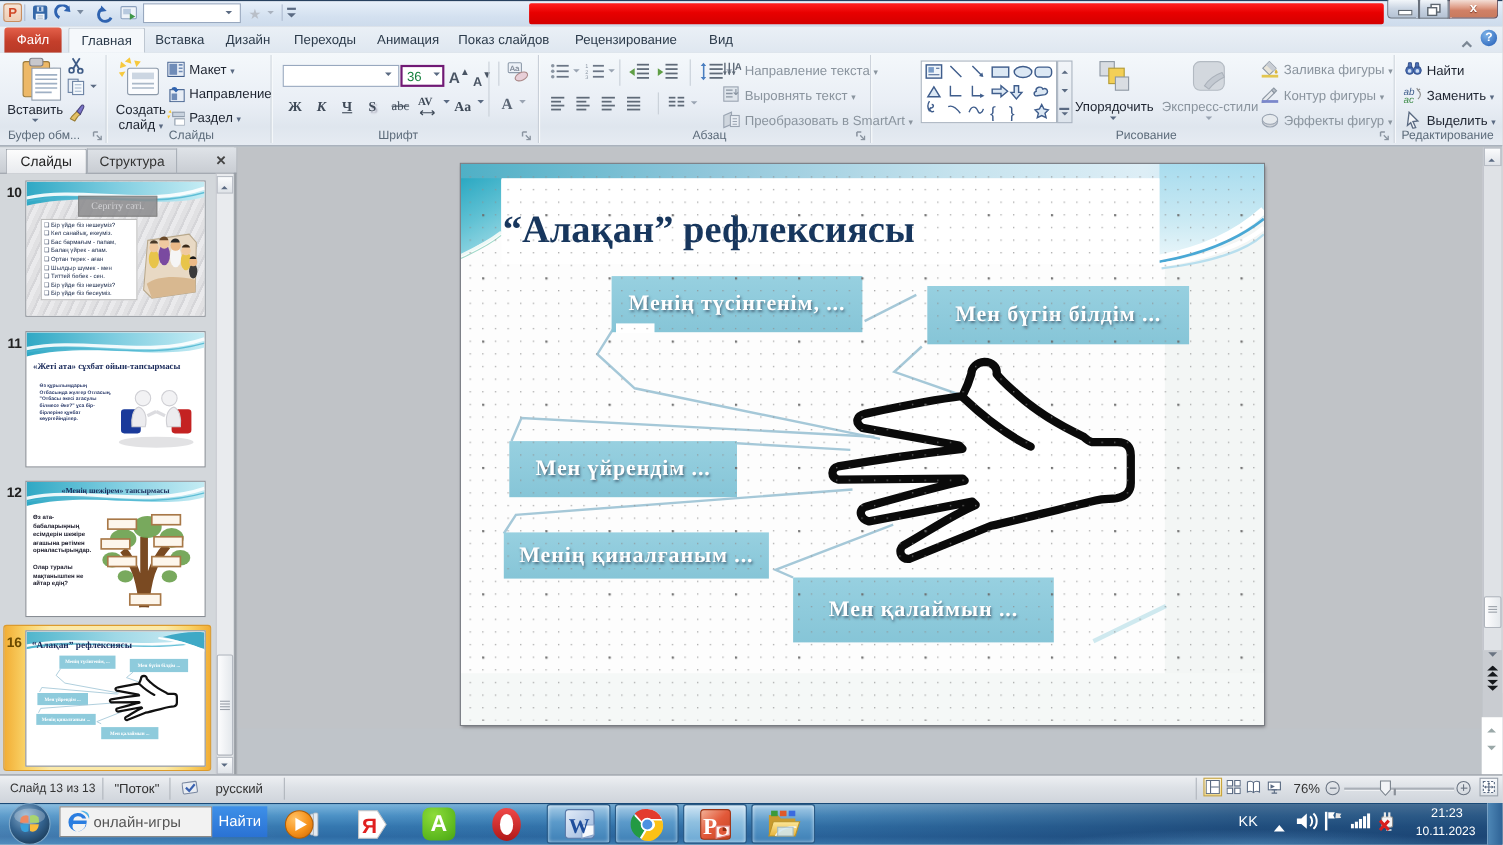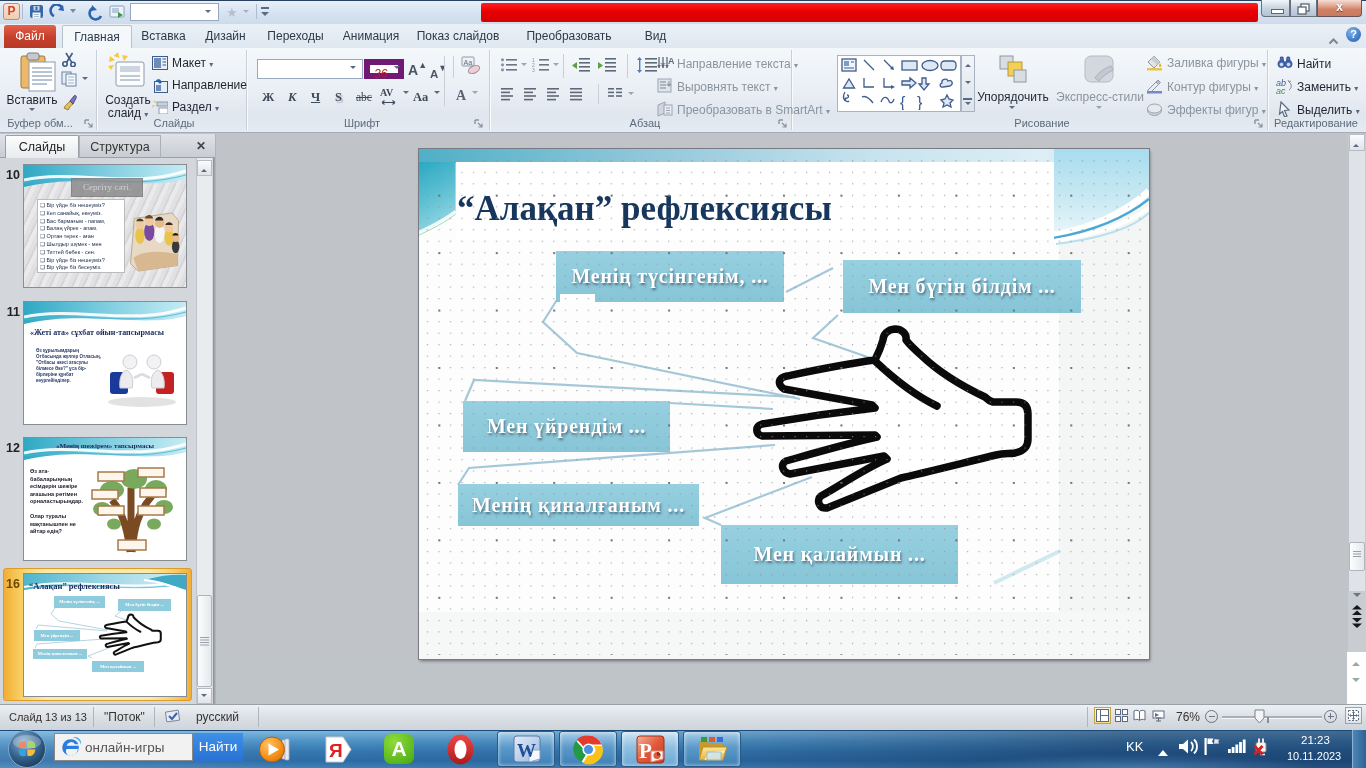--- a/index.html
+++ b/index.html
@@ -51,21 +51,21 @@
 <div class="abs" style="left:1317px;top:0;width:45px;height:17px;background:linear-gradient(#f3ded6,#e0a18c 40%,#d08066 60%,#c87a5e);border:1px solid #69515c;border-top:none;border-radius:0 0 4px 0;box-sizing:border-box;text-align:center;color:#fff;font-weight:bold;font-size:12px;line-height:15px;text-shadow:0 1px 1px #7d3a28;">x</div>
 
 <div class="abs" style="left:0;top:24px;width:1366px;height:24px;background:linear-gradient(#eaf0f6,#dfe7f0);"></div>
 <div class="abs" style="left:4px;top:25px;width:52px;height:23px;background:linear-gradient(#e4604a,#c43f2b 55%,#b83a27);border-radius:3px 3px 0 0;color:#fff;font-size:12px;text-align:center;line-height:23px;">Файл</div>
 <div class="abs" style="left:62px;top:25px;width:70px;height:23px;background:#f5f8fb;border:1px solid #b9c2cc;border-bottom:none;border-radius:2px 2px 0 0;box-sizing:border-box;color:#2b3a4a;font-size:12px;text-align:center;line-height:22px;">Главная</div>
 <div class="abs" style="left:137px;top:25px;width:53px;height:23px;color:#2b3a4a;font-size:12px;text-align:center;line-height:23px;">Вставка</div>
 <div class="abs" style="left:199px;top:25px;width:53px;height:23px;color:#2b3a4a;font-size:12px;text-align:center;line-height:23px;">Дизайн</div>
 <div class="abs" style="left:261px;top:25px;width:69px;height:23px;color:#2b3a4a;font-size:12px;text-align:center;line-height:23px;">Переходы</div>
 <div class="abs" style="left:339px;top:25px;width:64px;height:23px;color:#2b3a4a;font-size:12px;text-align:center;line-height:23px;">Анимация</div>
 <div class="abs" style="left:412px;top:25px;width:92px;height:23px;color:#2b3a4a;font-size:12px;text-align:center;line-height:23px;">Показ слайдов</div>
-<div class="abs" style="left:513px;top:25px;width:112px;height:23px;color:#2b3a4a;font-size:12px;text-align:center;line-height:23px;">Преобразовать</div>
+<div class="abs" style="left:513px;top:25px;width:112px;height:23px;color:#2b3a4a;font-size:12px;text-align:center;line-height:23px;">Рецензирование</div>
 <div class="abs" style="left:634px;top:25px;width:43px;height:23px;color:#2b3a4a;font-size:12px;text-align:center;line-height:23px;">Вид</div>
 
 <div class="abs" style="left:1328px;top:31px;width:11px;height:8px;"><svg width="11" height="8">
         <path d="M1.5 6.5 L5.5 2.5 L9.5 6.5" fill="none" stroke="#7b8794" stroke-width="2"></path>
       </svg></div>
 <div class="abs" style="left:1346px;top:27px;width:15px;height:15px;border-radius:50%;background:radial-gradient(circle at 35% 30%,#7db3e8,#3b74c4 70%,#2a5ea8);color:#fff;font-weight:bold;font-size:11px;text-align:center;line-height:15px;">?</div>
 
 <div class="abs" style="left:0;top:48px;width:1366px;height:85px;background:linear-gradient(#f4f8fb,#e9eef5 55%,#dfe6ee 80%,#e6ebf2);border-bottom:1px solid #a3acb9;box-sizing:border-box;"></div>
 <div class="abs" style="left:96px;top:50px;width:1px;height:80px;background:#c8cfd8;"></div>
 <div class="abs" style="left:97px;top:50px;width:1px;height:80px;background:#f8fafc;"></div>
@@ -168,21 +168,21 @@
 <svg class="abs" style="left:152px;top:100px" width="16" height="14">
       <g fill="#f7c93d">
         <path d="M3 0 l1 3 -3 -1 z M0 5 l3 0 -2 3 z"></path>
       </g>
       <rect x="5" y="2" width="11" height="4" fill="#c8d2de" stroke="#8d9aaa"></rect>
       <rect x="7" y="8" width="9" height="6" fill="#fff" stroke="#8d9aaa"></rect>
     </svg>
     <div class="abs" style="left:172px;top:100px;font-size:12px;color:#1e2430;white-space:nowrap;">Раздел <span style="font-size:8px;color:#5a6a82;">▾</span></div>
 <div class="abs" style="left:257px;top:59px;width:106px;height:20px;background:#fff;border:1px solid #98a8bf;box-sizing:border-box;"></div>
 <div class="abs" style="left:350px;top:66px;width:0;height:0;border:3.5px solid transparent;border-top-color:#5a6a82;"></div>
-<div class="abs" style="left:364px;top:59px;width:40px;height:20px;background:#fff;border:6px solid #701a75;box-sizing:border-box;font-size:12px;color:#b91c1c;line-height:18px;text-indent:4px;font-style:italic;">36</div>
+<div class="abs" style="left:364px;top:59px;width:40px;height:20px;background:#fff;border:2px solid #701a75;box-sizing:border-box;font-size:12px;color:#15803d;line-height:18px;text-indent:4px;">36</div>
 <div class="abs" style="left:394px;top:66px;width:0;height:0;border:3.5px solid transparent;border-top-color:#5a6a82;"></div>
 <div class="abs" style="left:408px;top:60px;font-size:14px;font-weight:bold;color:#4a5564;">А<span style="font-size:9px;vertical-align:7px;">▲</span></div>
 <div class="abs" style="left:430px;top:63px;font-size:11.5px;font-weight:bold;color:#4a5564;">А<span style="font-size:9px;vertical-align:7px;">▼</span></div>
 <div class="abs" style="left:453px;top:56px;width:1px;height:22px;background:#c8cfd8;"></div>
 <svg class="abs" style="left:461px;top:56px" width="20" height="20">
       <rect x="1" y="1" width="12" height="9" rx="1" fill="#eef2f8" stroke="#8d9aaa"></rect>
       <text x="3" y="8.5" font-size="7" fill="#44506033">Aa</text>
       <text x="2.5" y="8.5" font-size="7" fill="#6b7686">Аа</text>
       <ellipse cx="13" cy="13.5" rx="6" ry="3.5" fill="#e8cfd8" stroke="#a88" transform="rotate(-25 13 13.5)"></ellipse>
     </svg>

